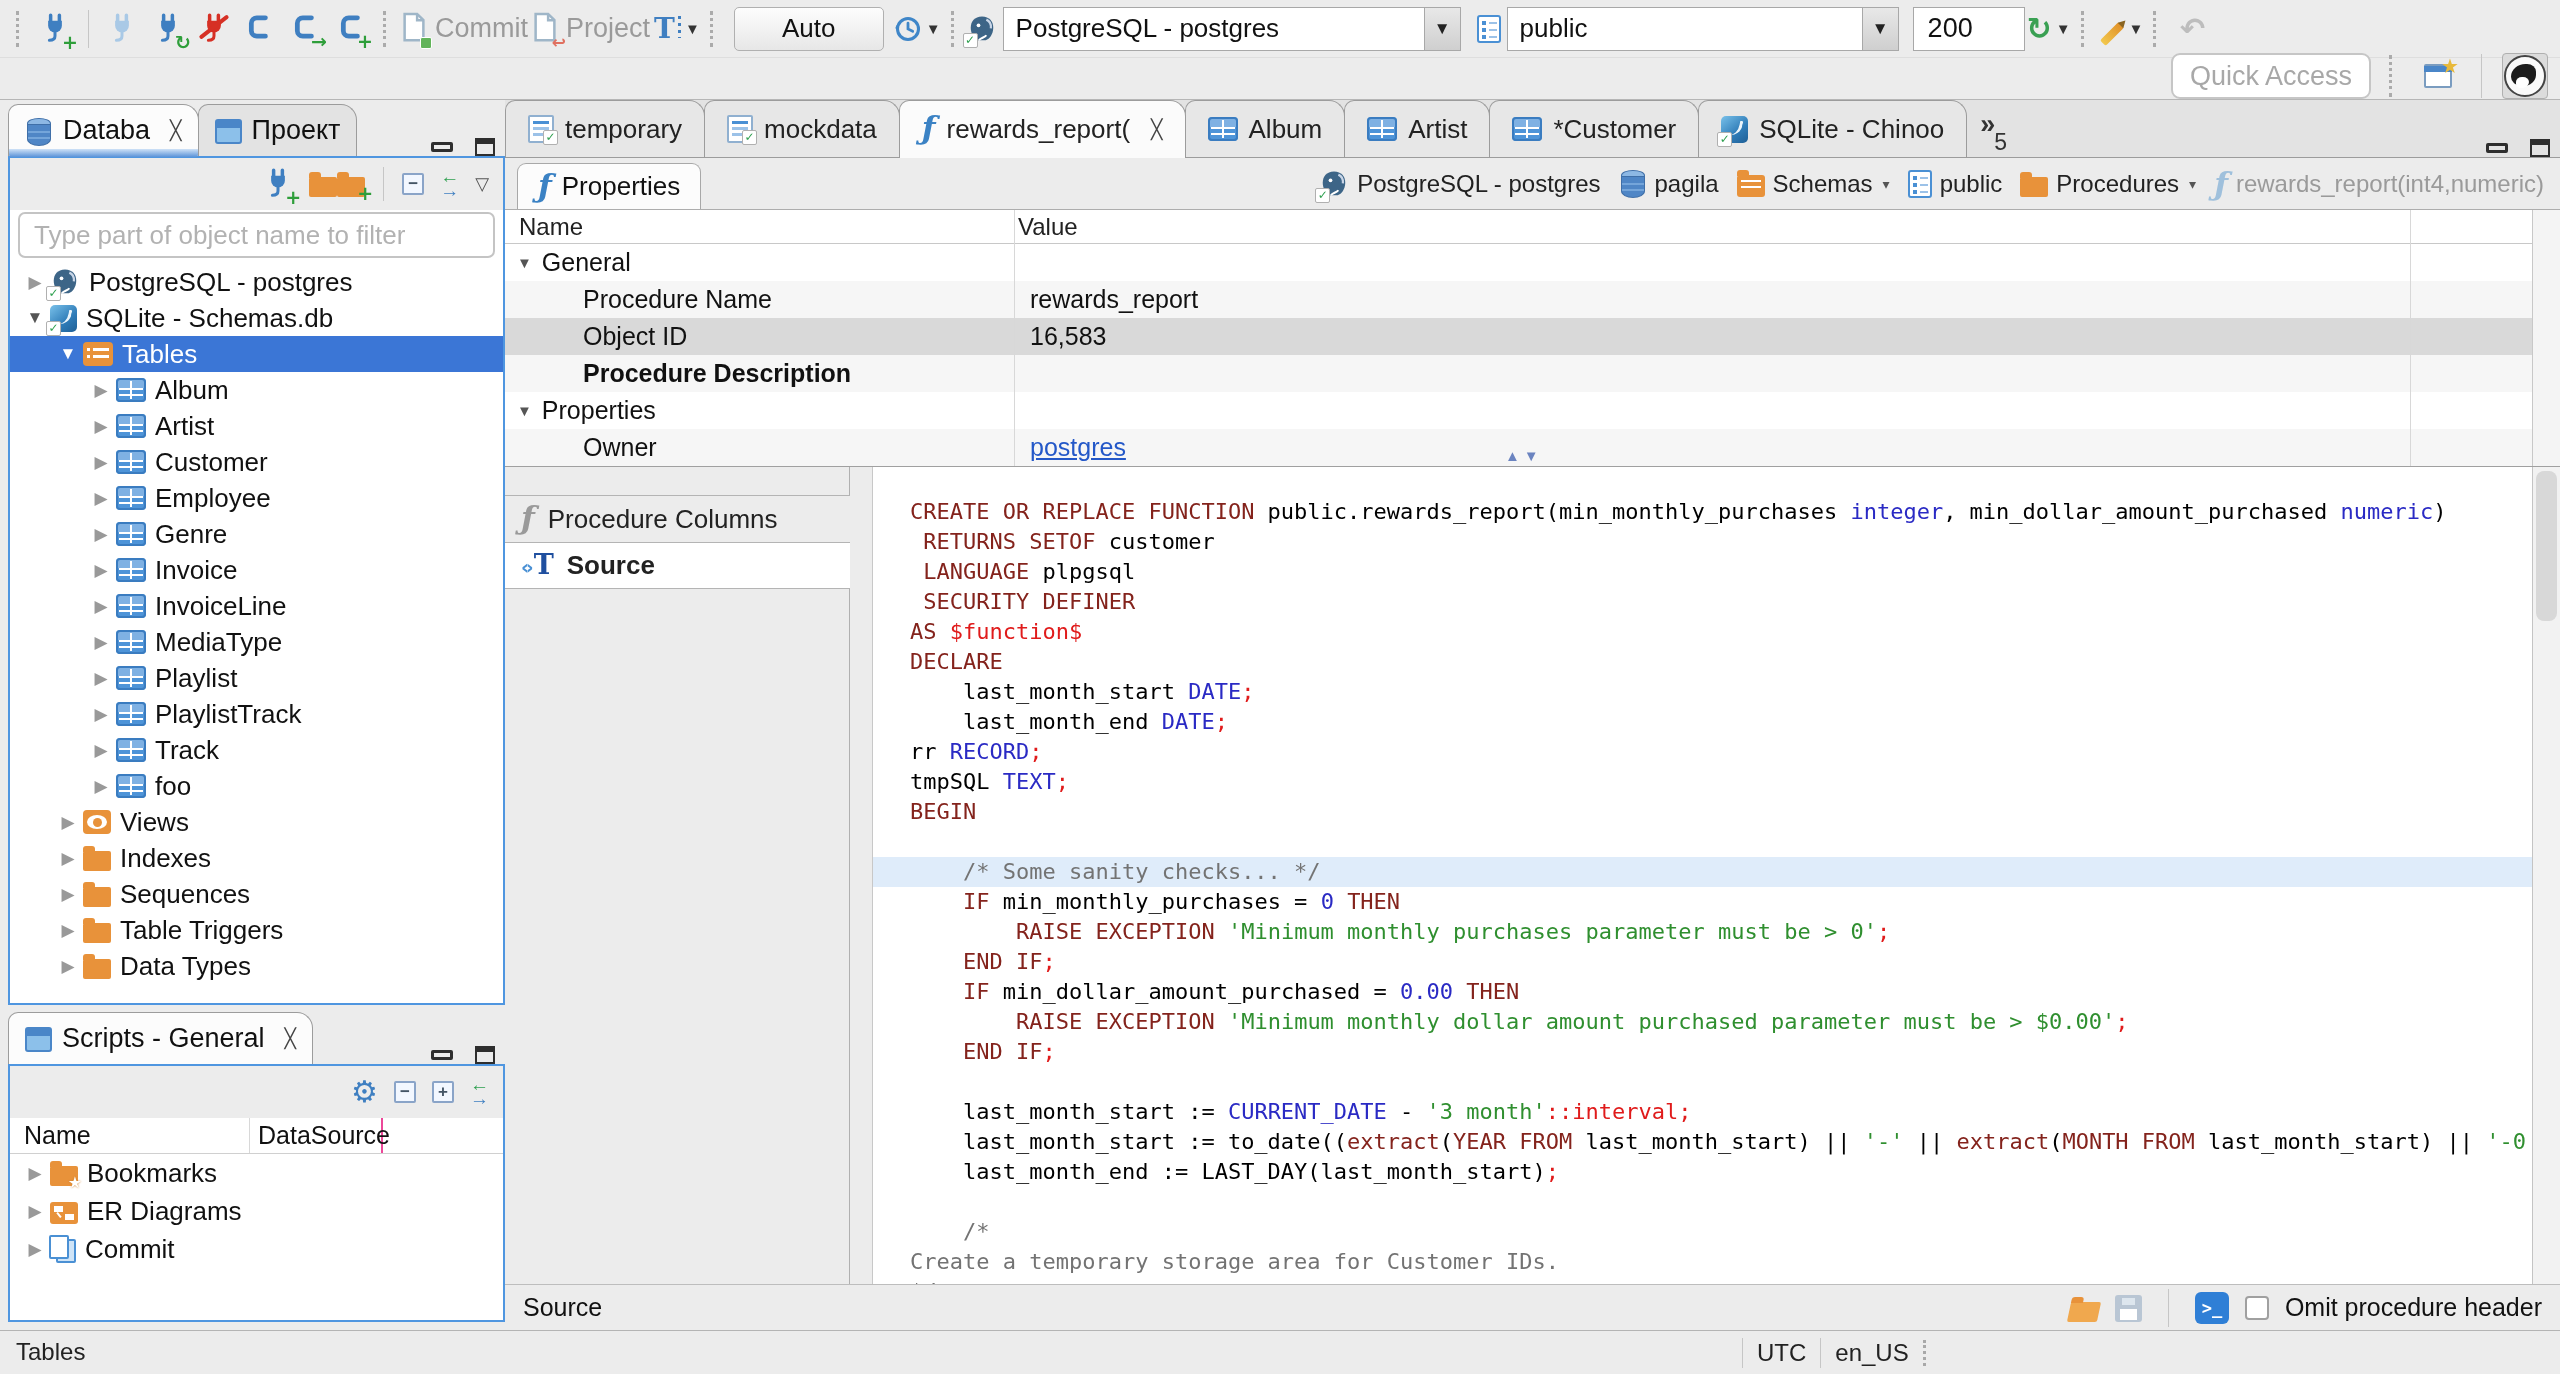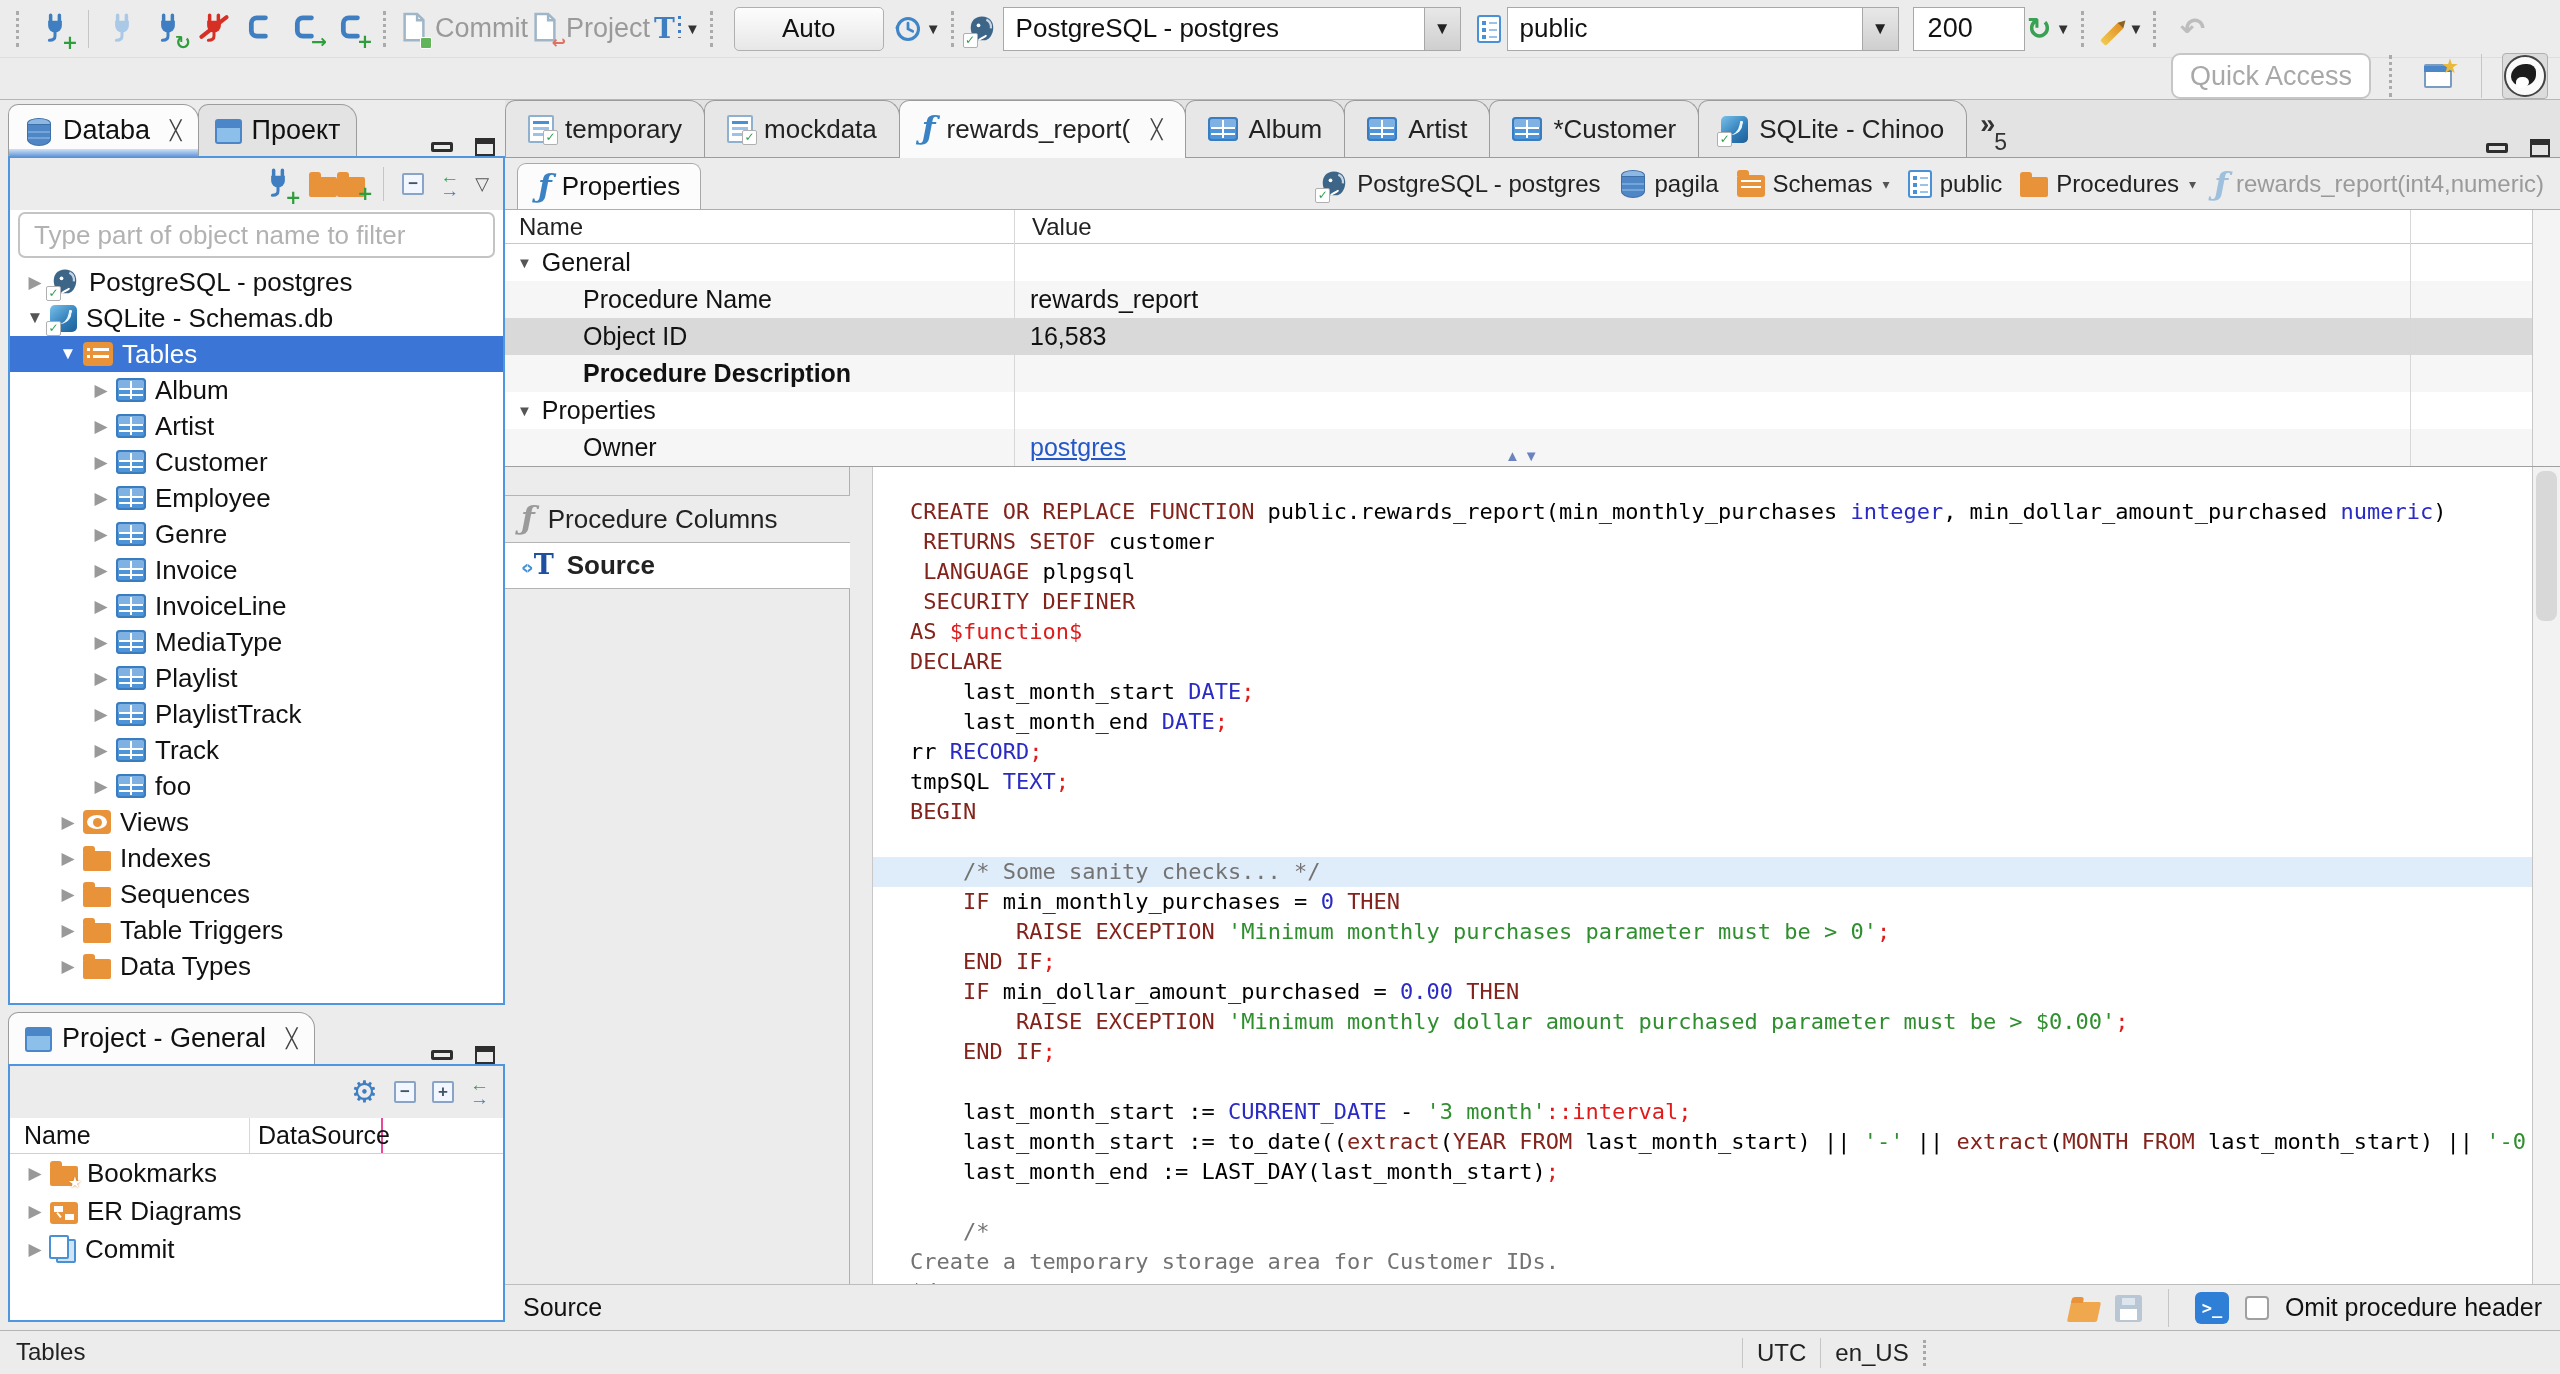--- a/index.html
+++ b/index.html
@@ -131,21 +131,21 @@
   .ovf span{display:block;margin-left:14px;font-size:23px}
   .props-row{position:absolute;left:0;top:58px;right:0;height:52px;background:#ececec;border-bottom:1px solid #adadad;display:flex;align-items:flex-end}
   .ptab2{height:46px;margin-left:12px;display:flex;align-items:center;gap:10px;padding:0 20px;background:#fcfcfc;border:1px solid #a8a8a8;border-bottom:none;border-radius:9px 9px 0 0;font-size:26px;position:relative;z-index:2}
   .bc{position:absolute;right:16px;top:0;height:52px;display:flex;align-items:center;gap:9px;font-size:24px;color:#222}
   .bcitem{display:flex;align-items:center;gap:8px;margin-left:9px}
   .bcitem.muted{color:#9a9a9a}
   .bcitem .dd{font-size:14px;color:#555;margin-left:2px}
   .grid{position:absolute;left:0;top:110px;right:0;height:256px;background:#fff;overflow:hidden}
   .ghead{height:34px;display:flex;align-items:center;border-bottom:1px solid #c8c8c8;font-size:24px;color:#222}
   .ghead .gc1{width:509px;padding-left:14px}
-  .ghead .gc2{padding-left:18px}
+  .ghead .gc2{padding-left:4px}
   .grow{height:37px;display:flex;align-items:center;font-size:25px}
   .grow.alt{background:#f6f6f6}
   .grow.sel{background:#d9d9d9}
   .grow .ncell{width:509px;display:flex;align-items:center;padding-left:78px}
   .grow.grp .ncell{padding-left:12px}
   .grow .gexp{font-size:15px;color:#555;margin-right:10px}
   .grow.bold .ncell{font-weight:bold}
   .grow .vcell{padding-left:16px}
   .grow .vcell .link{color:#2458c8;text-decoration:underline}
   .gdiv{position:absolute;top:0;bottom:0;width:1px;background:#d8d8d8}
@@ -456,21 +456,21 @@
             <span class="tlabel">Data Types</span>
           </div>
         </div>
     </div>
   </aside>
 
   <aside class="panel proj">
     <div class="ptabs">
       <div class="ptab active">
         <span id="ic-projgen-tab"><span class="ic i-window"></span></span>
-        <span>Project - General</span>
+        <span>Scripts - General</span>
         <span class="xx">╳</span>
       </div>
       <div class="winbtns">
         <span class="wm-min"></span>
         <span class="wm-max"></span>
       </div>
     </div>
     <div class="pbody">
       <div class="ptools">
         <span id="ic-proj-gear"><span class="ic i-gear"><b>⚙</b></span></span>

